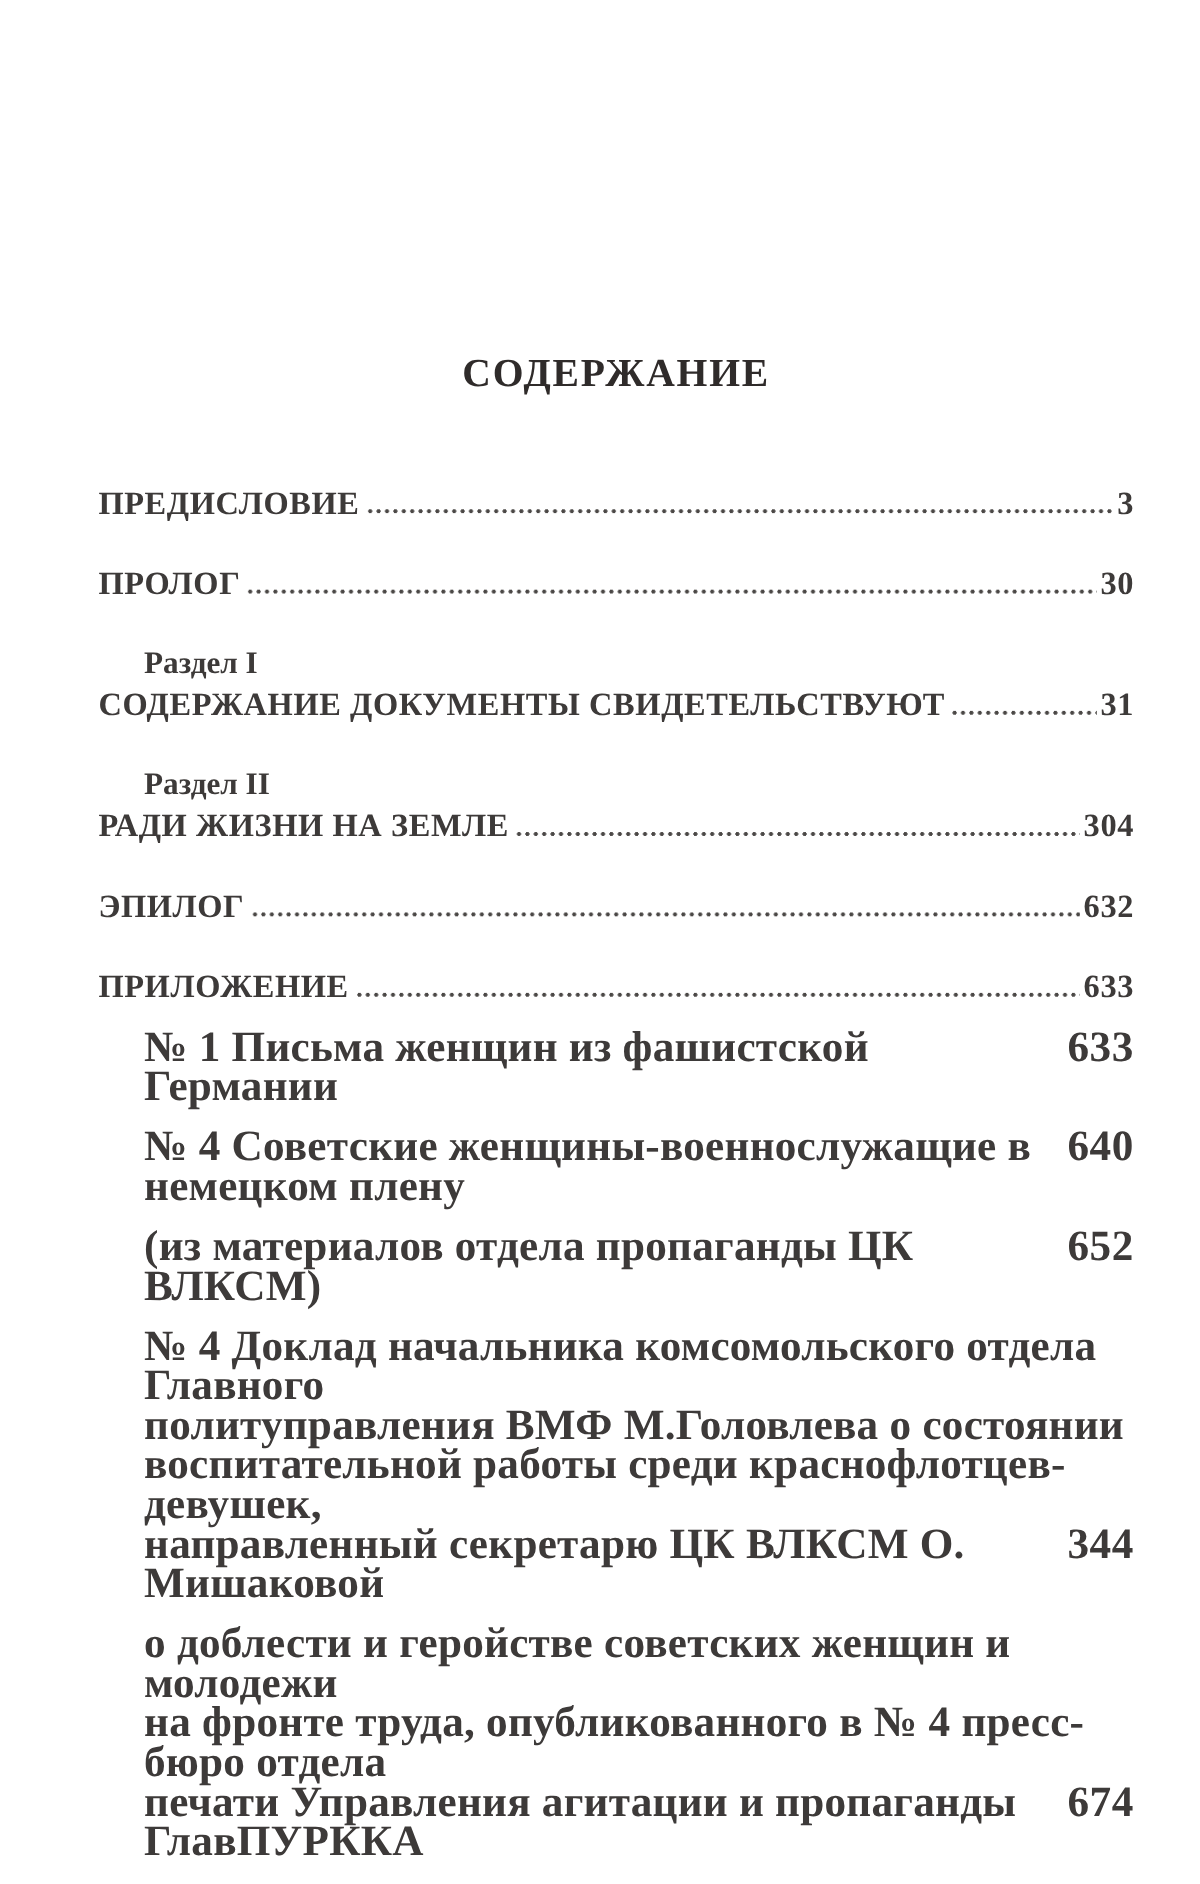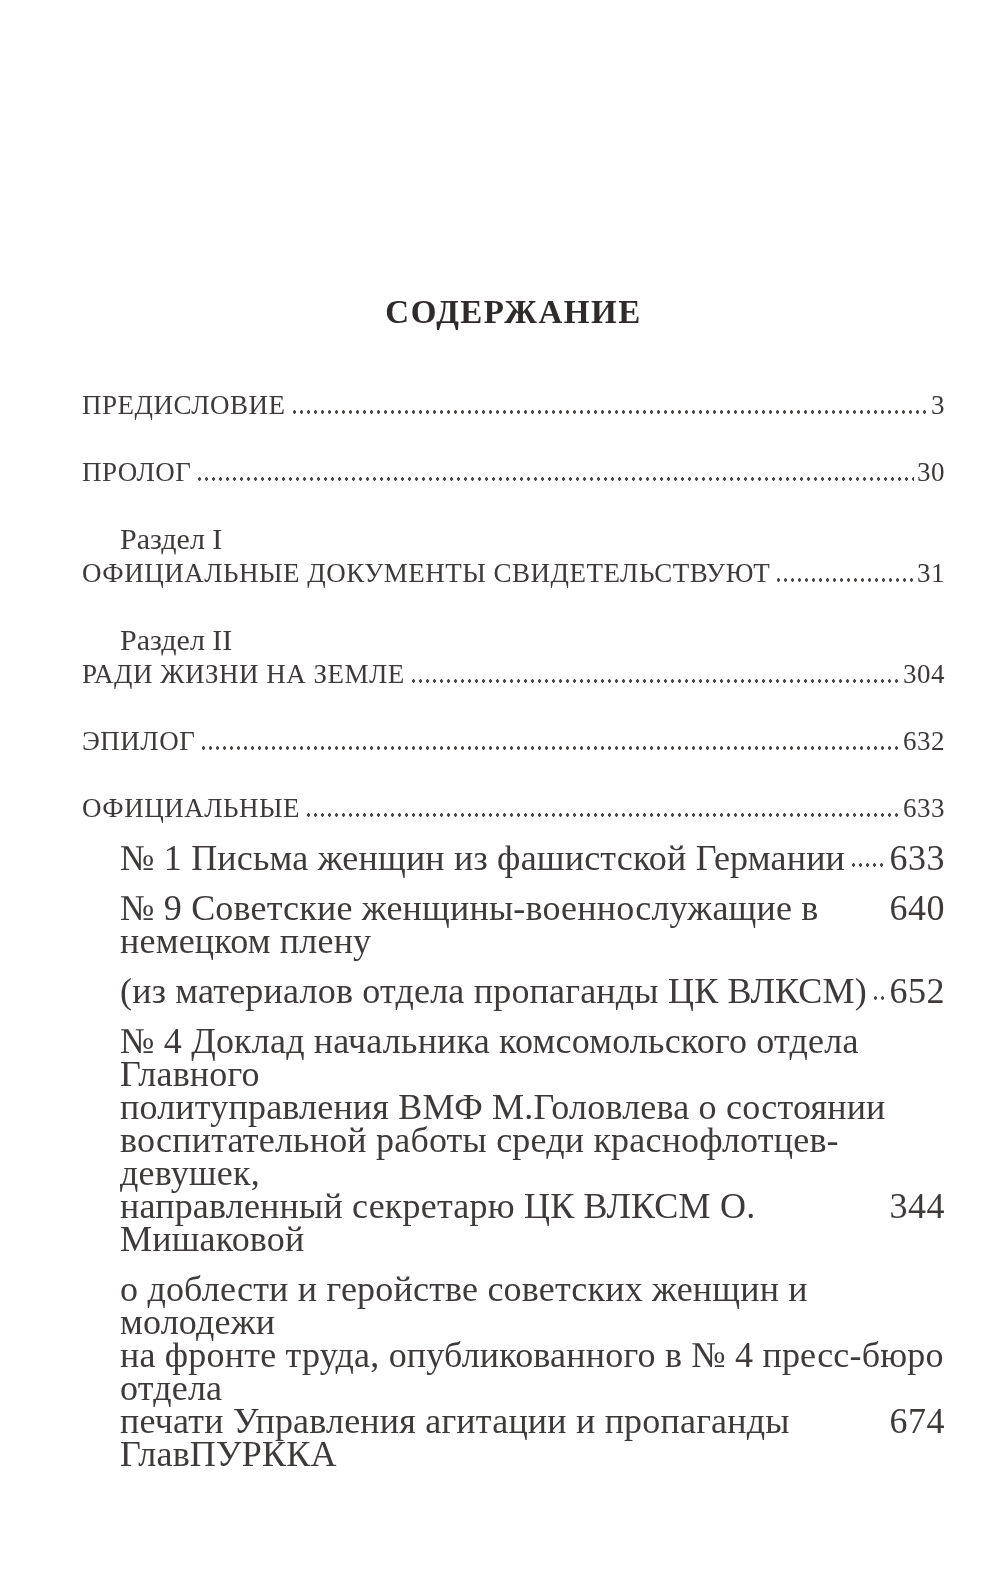--- a/index.html
+++ b/index.html
@@ -23,23 +23,24 @@
   }
   .doc-title {
     text-align: center;
     font-size: 33px;
     font-weight: bold;
     color: #2f2b2a;
     letter-spacing: 1.5px;
     line-height: 40px;
   }
   .toc {
-    margin-top: 56px;
+    margin-top: 70px;
     font-size: 27px;
     line-height: 34px;
+    font-weight: bold;
   }
   .entry { margin-top: 33px; }
   .entry:first-child { margin-top: 0; }
   .row {
     display: flex;
     align-items: baseline;
   }
   .lbl {
     white-space: nowrap;
     letter-spacing: 0.5px;
@@ -53,21 +54,21 @@
     background-size: 7px 8px;
     background-repeat: repeat-x;
     background-position: left bottom;
   }
   .pg {
     white-space: nowrap;
     letter-spacing: 0.5px;
   }
   .kicker {
     padding-left: 38px;
-    font-size: 30px;
+    font-size: 26px;
     line-height: 34px;
   }
   .appx-item {
     margin-top: 17px;
     padding-left: 38px;
     font-size: 36px;
     line-height: 33px;
   }
   .appx-item .line { letter-spacing: 0.2px; }
   .appx-item .lbl { letter-spacing: 0.2px; white-space: normal; }
@@ -93,21 +94,21 @@
       <div class="row">
         <span class="lbl">ПРОЛОГ</span>
         <span class="leader"></span>
         <span class="pg">30</span>
       </div>
     </div>
 
     <div class="entry">
       <div class="kicker">Раздел I</div>
       <div class="row">
-        <span class="lbl">ОФИЦИАЛЬНЫЕ ДОКУМЕНТЫ СВИДЕТЕЛЬСТВУЮТ</span>
+        <span class="lbl">СОДЕРЖАНИЕ ДОКУМЕНТЫ СВИДЕТЕЛЬСТВУЮТ</span>
         <span class="leader"></span>
         <span class="pg">31</span>
       </div>
     </div>
 
     <div class="entry">
       <div class="kicker">Раздел II</div>
       <div class="row">
         <span class="lbl">РАДИ ЖИЗНИ НА ЗЕМЛЕ</span>
         <span class="leader"></span>
@@ -119,37 +120,37 @@
     <div class="entry">
       <div class="row">
         <span class="lbl">ЭПИЛОГ</span>
         <span class="leader"></span>
         <span class="pg">632</span>
       </div>
     </div>
 
     <div class="entry">
       <div class="row">
-        <span class="lbl">ОФИЦИАЛЬНЫЕ</span>
+        <span class="lbl">ПРИЛОЖЕНИЕ</span>
         <span class="leader"></span>
         <span class="pg">633</span>
       </div>
     </div>
 
     <div class="appx-item">
       <div class="row">
         <span class="lbl">№ 1 Письма женщин из фашистской Германии</span>
         <span class="leader"></span>
         <span class="pg">633</span>
       </div>
     </div>
 
     <div class="appx-item">
       <div class="row">
-        <span class="lbl">№ 9 Советские женщины-военнослужащие в немецком плену</span>
+        <span class="lbl">№ 4 Советские женщины-военнослужащие в немецком плену</span>
         <span class="leader"></span>
         <span class="pg">640</span>
       </div>
     </div>
 
     <div class="appx-item">
       <div class="row">
         <span class="lbl">(из материалов отдела пропаганды ЦК ВЛКСМ)</span>
         <span class="leader"></span>
         <span class="pg">652</span>

